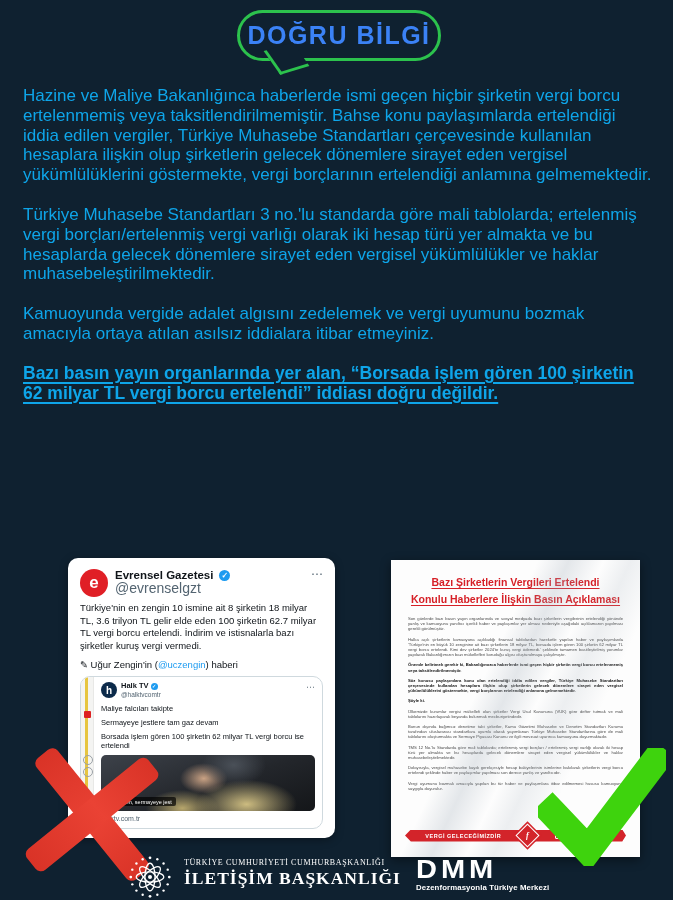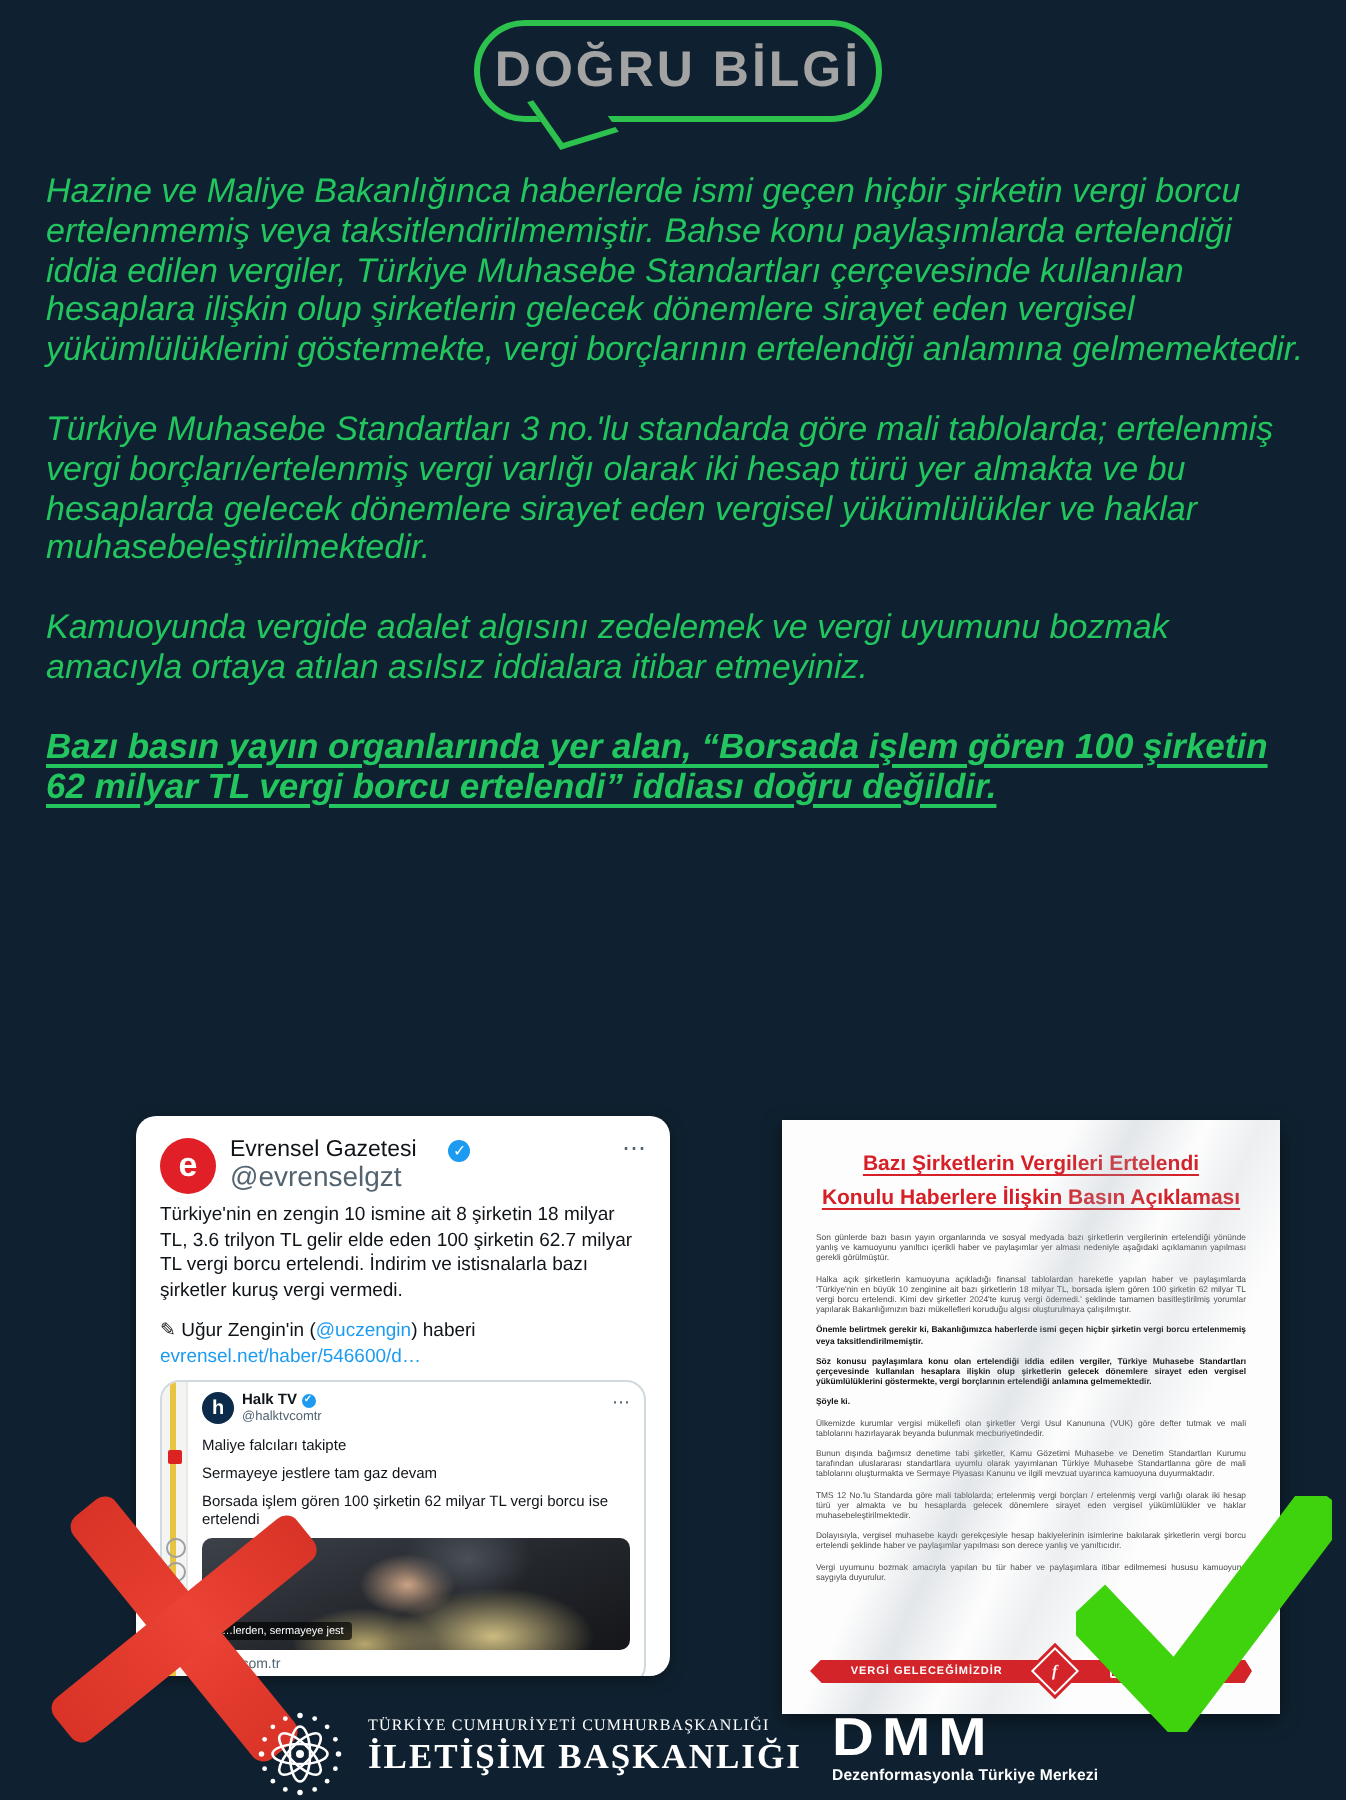--- a/index.html
+++ b/index.html
@@ -2,39 +2,39 @@
 <html><head>
 <meta charset="utf-8">
 <style>
   html,body{margin:0;padding:0;background:#0f2130;}
   .canvas{position:relative;width:673px;height:900px;background:#0f2130;overflow:hidden;
           font-family:"Liberation Sans",sans-serif;-webkit-font-smoothing:antialiased;}
 
   
   .badge{position:absolute;left:237px;top:10px;width:198px;height:45px;
          border:3.5px solid #2cc24d;border-radius:26px;display:flex;align-items:center;justify-content:center;}
-  .badge-label{color:#a3a3a3;font-size:25px;font-weight:bold;letter-spacing:1.5px;}
+  .badge-label{color:#3b82f6;font-size:25px;font-weight:bold;letter-spacing:1.5px;}
   .badge-tail{position:absolute;left:32px;bottom:-15px;width:26px;height:26px;background:#0f2130;
               border-right:3.5px solid #2cc24d;border-bottom:3.5px solid #2cc24d;
               transform:rotate(55deg) skew(-18deg);}
 
   
-  .copy{position:absolute;left:23px;top:86px;width:632px;color:#22c55e;font-size:17px;line-height:19.8px;font-style:italic;}
+  .copy{position:absolute;left:23px;top:86px;width:632px;color:#0ea5e9;font-size:17px;line-height:19.8px;}
   .copy p{margin:0 0 20px 0;}
   .claim{font-weight:bold;font-size:17.5px;text-decoration:underline;text-underline-offset:3px;
          text-decoration-thickness:2px;}
 
   
   .tweet{position:absolute;left:68px;top:558px;width:267px;height:280px;background:#fff;border-radius:10px;
          padding:11px 12px;box-sizing:border-box;color:#0f1419;box-shadow:0 2px 8px rgba(0,0,0,.35);overflow:hidden;}
   .t-head{display:flex;align-items:flex-start;}
   .avatar{width:28px;height:28px;border-radius:50%;background:#e01f26;color:#fff;font-weight:bold;
           display:flex;align-items:center;justify-content:center;font-size:17px;flex:0 0 auto;}
   .t-id{margin-left:7px;flex:1;line-height:13px;}
-  .t-name{font-size:11.5px;font-weight:normal;display:flex;align-items:center;gap:16px;}
+  .t-name{font-size:11.5px;font-weight:bold;display:flex;align-items:center;gap:6px;}
   .vbadge{width:11px;height:11px;border-radius:50%;background:#1d9bf0;color:#fff;font-size:8px;
           display:inline-flex;align-items:center;justify-content:center;}
   .t-handle{font-size:14px;color:#536471;}
   .t-menu{color:#536471;font-size:12px;line-height:10px;}
   .t-body{font-size:9.5px;line-height:12.5px;margin-top:5px;}
   .t-byline{font-size:9.5px;margin-top:7px;}
   .t-link,.link-blue{color:#1d9bf0;text-decoration:none;}
   .t-url{font-size:9.5px;margin-top:2px;}
   
   .shot{border:1px solid #cfd9de;border-radius:10px;overflow:hidden;display:flex;margin-top:6px;background:#fff;}
@@ -130,21 +130,20 @@
         </div>
         <div class="t-handle">@evrenselgzt</div>
       </div>
       <div class="t-menu">⋯</div>
     </div>
     <div class="t-body">Türkiye'nin en zengin 10 ismine ait 8 şirketin 18 milyar TL, 3.6 trilyon TL gelir elde eden 100 şirketin 62.7 milyar TL vergi borcu ertelendi. İndirim ve istisnalarla bazı şirketler kuruş vergi vermedi.</div>
     <div class="t-byline">
       <span>✎</span>
       <span>Uğur Zengin'in (</span><span class="link-blue">@uczengin</span><span>) haberi</span>
     </div>
-    <div class="t-url"><a class="t-link">evrensel.net/haber/546600/d…</a></div>
 
     <div class="shot">
       <div class="edge">
         <span class="yline"></span>
         <span class="rsq"></span>
         <span class="ring" style="top:78px;"></span>
         <span class="ring" style="top:90px;"></span>
       </div>
       <div class="q-main">
         <div class="q-head">

